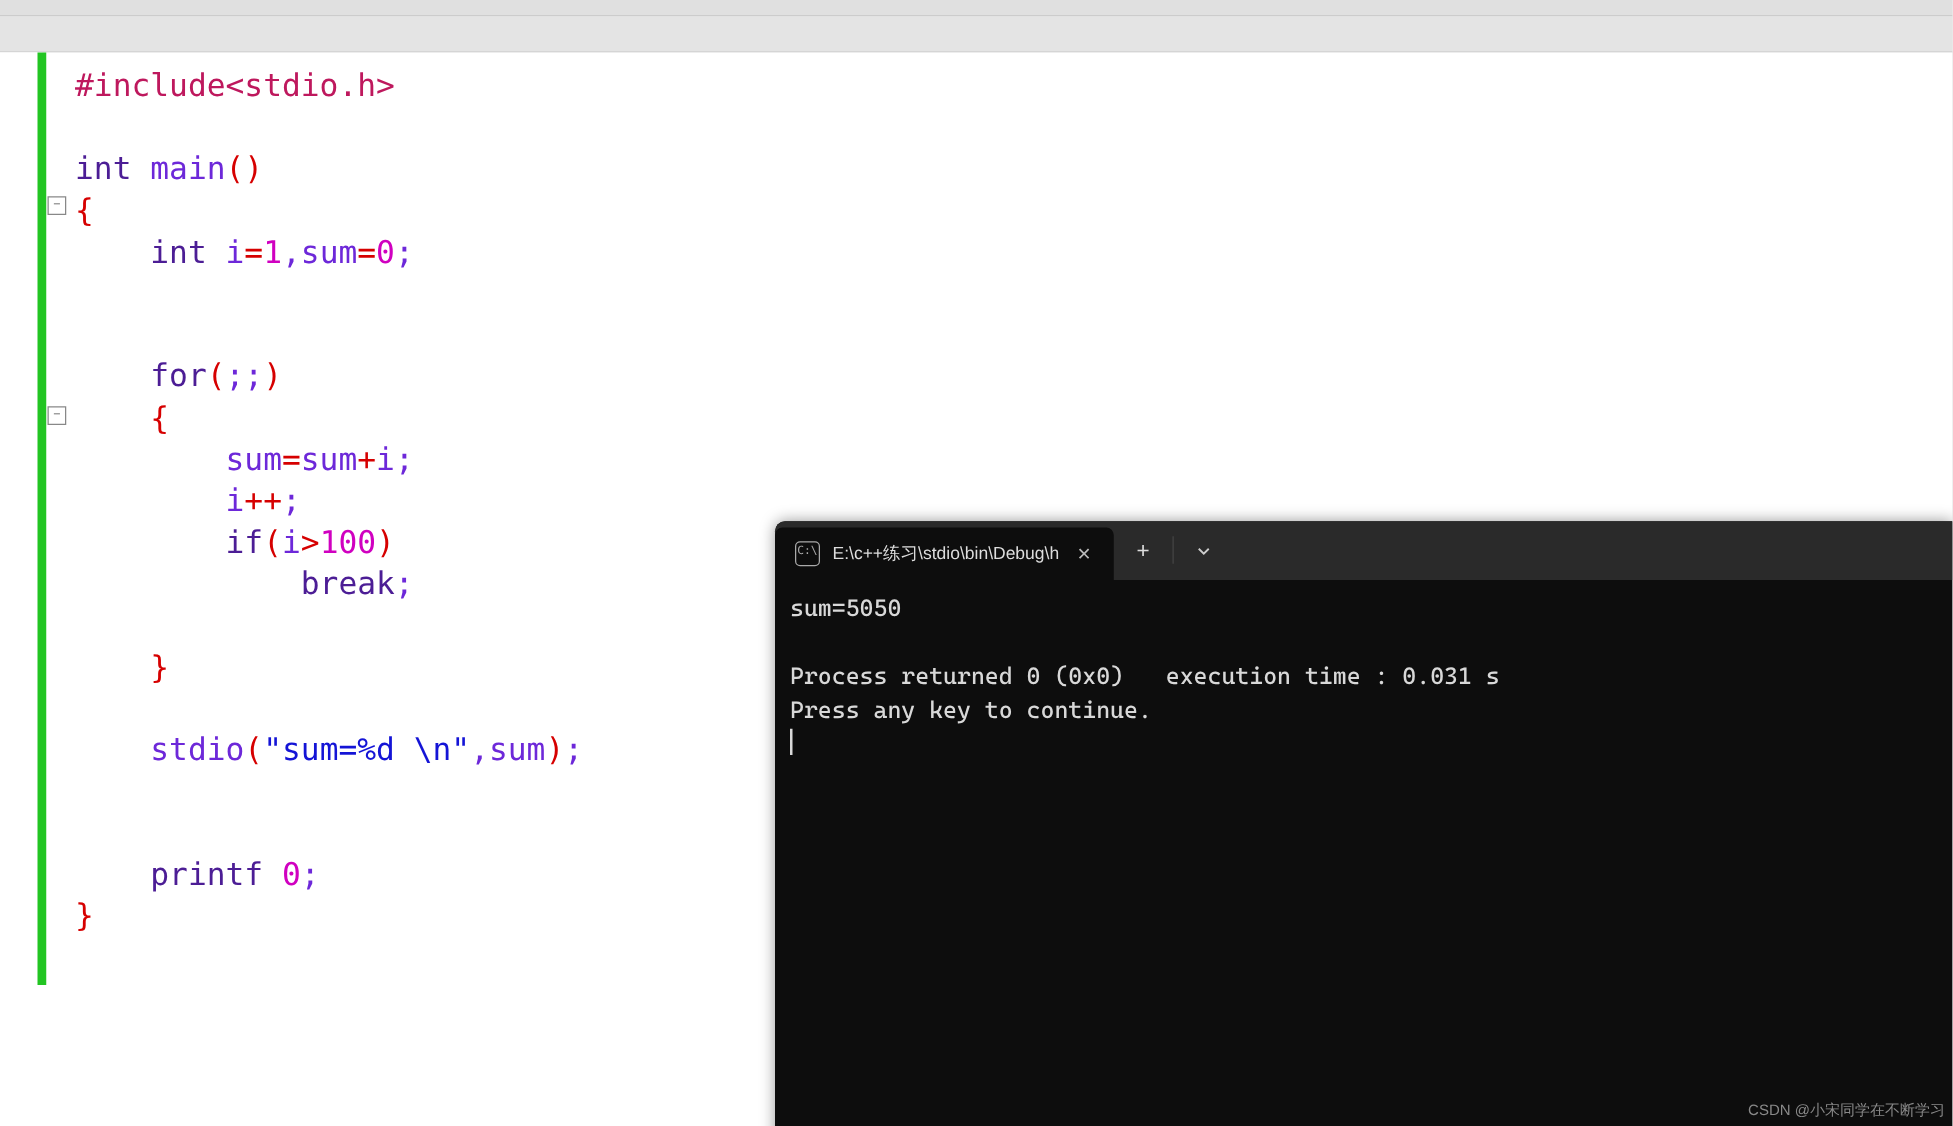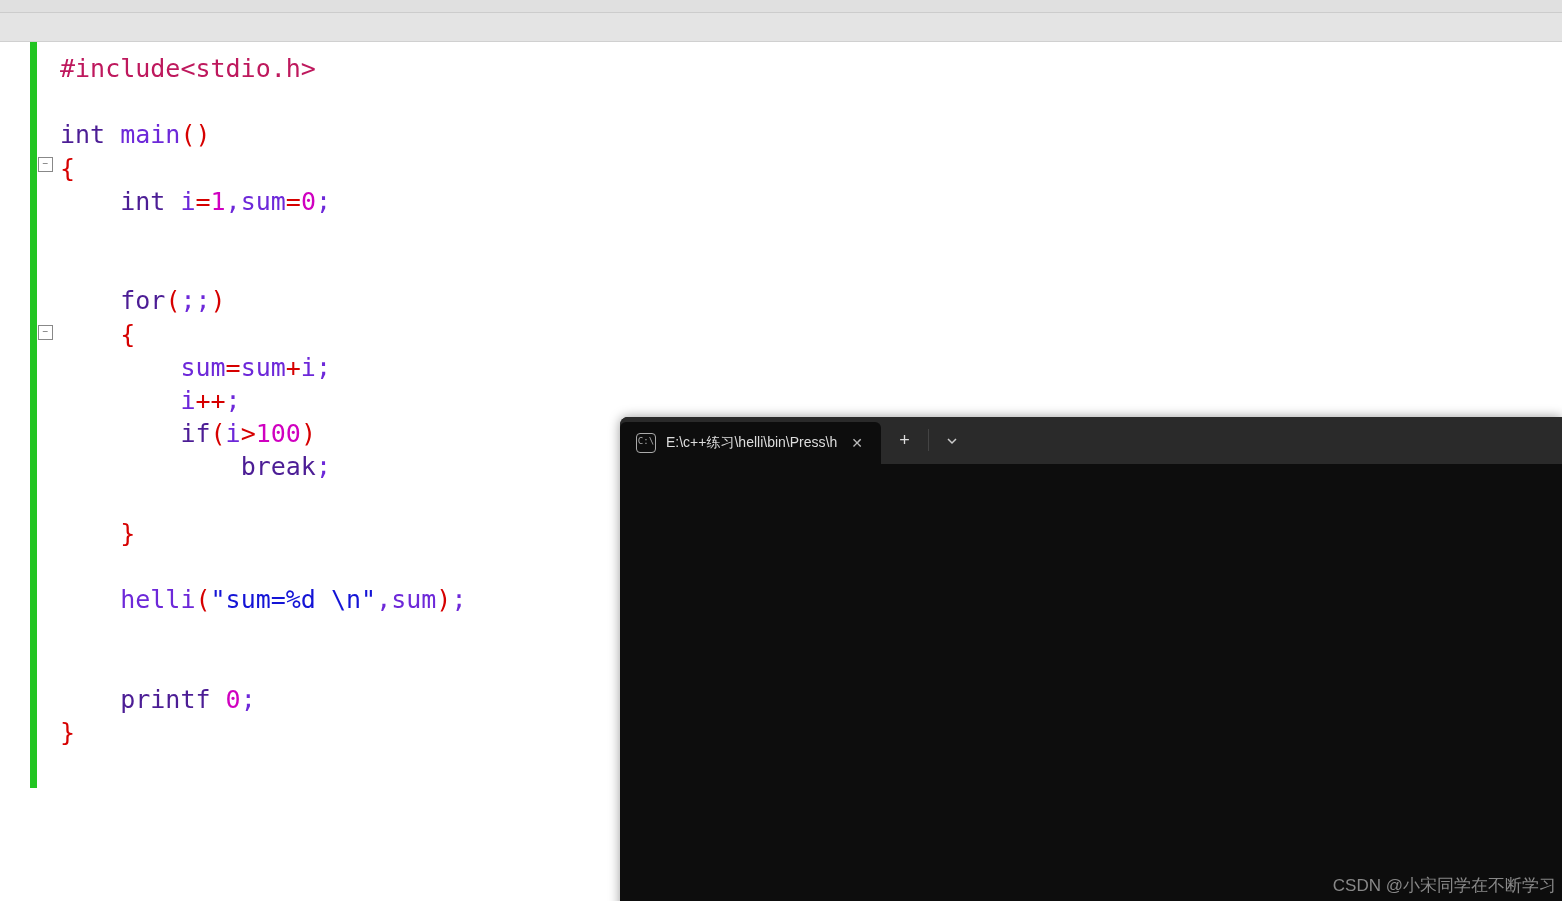--- a/index.html
+++ b/index.html
@@ -24,21 +24,21 @@
   .term-tab{display:flex;align-items:center;gap:10px;padding:0 14px 0 16px;background:#0d0d0d;border-radius:6px 6px 0 0;margin-top:5px;font-family:"Segoe UI","Microsoft YaHei",sans-serif;font-size:14px;color:#ddd;max-width:300px}
   .term-tab .icon{width:18px;height:18px;border:1.5px solid #aaa;border-radius:4px;font-size:9px;line-height:15px;text-align:center;color:#aaa;font-family:Consolas,monospace;flex-shrink:0}
   .term-tab .ttl{white-space:nowrap;overflow:hidden;text-overflow:clip}
   .term-tab .x{color:#bbb;font-size:14px;padding:0 4px;cursor:pointer;flex-shrink:0}
   .term-btn{width:47px;display:flex;align-items:center;justify-content:center;color:#ddd;font-size:16px;font-family:sans-serif}
   .term-btn.plus{font-size:18px;font-weight:300}
   .term-btn.chev svg{width:12px;height:12px;stroke:#ccc;stroke-width:1.5;fill:none}
   .term-sep{width:1px;height:22px;background:#444;margin:12px 0}
   .term-body{padding:10px 12px;font-family:"Cascadia Mono","Consolas",monospace;font-size:19px;line-height:27px;color:#d8d8d8;white-space:pre}
   .cursor{display:inline-block;width:2px;height:21px;background:#d8d8d8;vertical-align:-3px}
-  .watermark{position:absolute;right:6px;bottom:6px;font-family:"Microsoft YaHei",sans-serif;font-size:17px;color:#888}
+  .watermark{position:absolute;right:6px;bottom:6px;font-family:"Microsoft YaHei",sans-serif;font-size:12px;color:#888}
 </style>
 </head>
 <body>
 
 <div class="toolbar"></div>
 <div class="spacer"></div>
 
 <div class="editor-area">
   <div class="gutter"></div>
   <div class="greenbar"></div>
@@ -54,37 +54,42 @@
 
     <span class="kw">for</span><span class="paren">(</span><span class="id">;;</span><span class="paren">)</span>
     <span class="brace">{</span>
         <span class="id">sum</span><span class="op">=</span><span class="id">sum</span><span class="op">+</span><span class="id">i</span><span class="id">;</span>
         <span class="id">i</span><span class="op">++</span><span class="id">;</span>
         <span class="kw">if</span><span class="paren">(</span><span class="id">i</span><span class="op">&gt;</span><span class="num">100</span><span class="paren">)</span>
             <span class="kw">break</span><span class="id">;</span>
 
     <span class="brace">}</span>
 
-    <span class="id">helli</span><span class="paren">(</span><span class="str">"sum=%d \n"</span><span class="id">,sum</span><span class="paren">)</span><span class="id">;</span>
+    <span class="id">stdio</span><span class="paren">(</span><span class="str">"sum=%d \n"</span><span class="id">,sum</span><span class="paren">)</span><span class="id">;</span>
 
 
     <span class="kw">printf</span><span class="num"> 0</span><span class="id">;</span>
 <span class="brace">}</span></div>
 
   <div class="term">
     <div class="term-titlebar">
       <div class="term-tab">
         <span class="icon">C:\</span>
-        <span class="ttl">E:\c++练习\helli\bin\Press\h</span>
+        <span class="ttl">E:\c++练习\stdio\bin\Debug\h</span>
         <span class="x">✕</span>
       </div>
       <div class="term-btn plus">+</div>
       <div class="term-sep"></div>
       <div class="term-btn chev">
         <svg viewBox="0 0 12 12">
             <path d="M2 4 L6 8 L10 4"></path>
           </svg>
       </div>
     </div>
+    <div class="term-body"><span>sum=5050</span>
+<span></span>
+<span>Process returned 0 (0x0)   execution time : 0.031 s</span>
+<span>Press any key to continue.</span>
+<span class="cursor"></span></div>
   </div>
 
   <div class="watermark">CSDN @小宋同学在不断学习</div>
 </div>
 
 </body></html>

